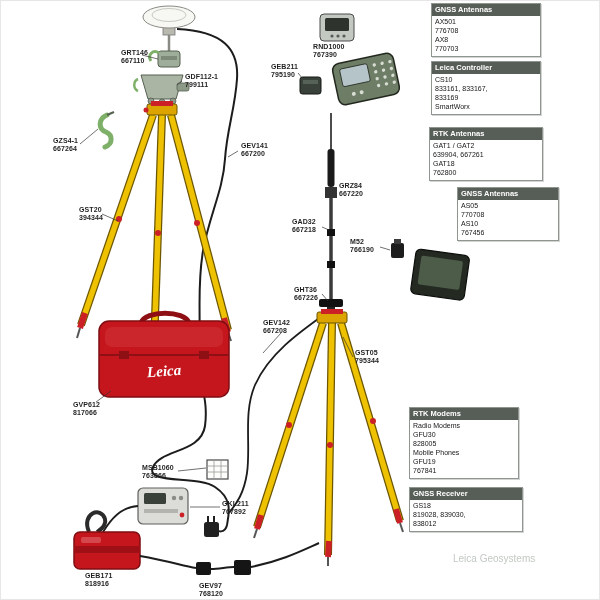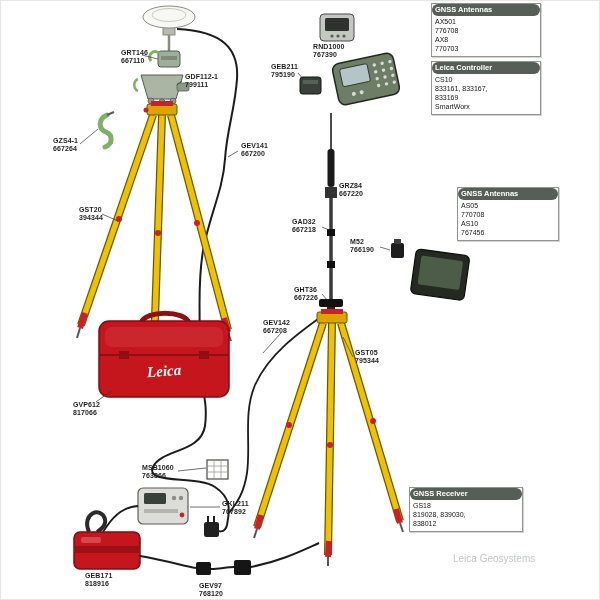--- a/index.html
+++ b/index.html
@@ -2,21 +2,21 @@
 <html><head>
 <meta charset="utf-8">
 <style>
   html,body{margin:0;padding:0;background:#fff;}
   .stage{position:relative;width:600px;height:600px;background:#ffffff;overflow:hidden;
          font-family:"Liberation Sans",sans-serif;border:1px solid #e6e6e6;box-sizing:border-box;}
   .art{position:absolute;left:0;top:0;}
   .label{position:absolute;font-size:7px;font-weight:bold;color:#1f1f1f;line-height:1.2;
          white-space:pre-line;letter-spacing:0.1px;}
   .ibox{position:absolute;border:1px solid #8f968f;background:#ffffff;box-shadow:1px 1px 0 #d4d4d4;}
-  .ibox-h{background:#575d57;color:#ffffff;font-size:7.5px;font-weight:bold;padding:2px 3px;line-height:1.1;border-radius:6px;}
+  .ibox-h{background:#575d57;color:#ffffff;font-size:7.5px;font-weight:bold;padding:2px 3px;line-height:1.1;}
   .ibox-b{font-size:7px;color:#161616;padding:2px 3px;white-space:pre-line;line-height:1.28;}
   .case-logo{position:absolute;left:146px;top:362px;color:#ffffff;font-family:"Liberation Serif",serif;
              font-style:italic;font-weight:bold;font-size:15px;transform:rotate(-4deg);}
   .watermark{position:absolute;left:452px;top:552px;font-size:10px;color:#c2c8c2;}
 </style>
 </head>
 <body>
 
 <div class="stage">
 
@@ -263,27 +263,43 @@
 AX8
 770703</div>
   </div>
   <div class="ibox" style="left:430px;top:60px;width:108px">
     <div class="ibox-h">Leica Controller</div>
     <div class="ibox-b">CS10
 833161, 833167,
 833169
 SmartWorx</div>
   </div>
+  <div class="ibox" style="left:428px;top:126px;width:112px">
+    <div class="ibox-h">RTK Antennas</div>
+    <div class="ibox-b">GAT1 / GAT2
+639904, 667261
+GAT18
+762800</div>
+  </div>
   <div class="ibox" style="left:456px;top:186px;width:100px">
     <div class="ibox-h">GNSS Antennas</div>
     <div class="ibox-b">AS05
 770708
 AS10
 767456</div>
   </div>
+  <div class="ibox" style="left:408px;top:406px;width:108px">
+    <div class="ibox-h">RTK Modems</div>
+    <div class="ibox-b">Radio Modems
+GFU30
+828005
+Mobile Phones
+GFU19
+767841</div>
+  </div>
   <div class="ibox" style="left:408px;top:486px;width:112px">
     <div class="ibox-h">GNSS Receiver</div>
     <div class="ibox-b">GS18
 819028, 839030,
 838012</div>
   </div>
 
   <div class="case-logo">Leica</div>
   <div class="watermark">Leica Geosystems</div>
 </div>

